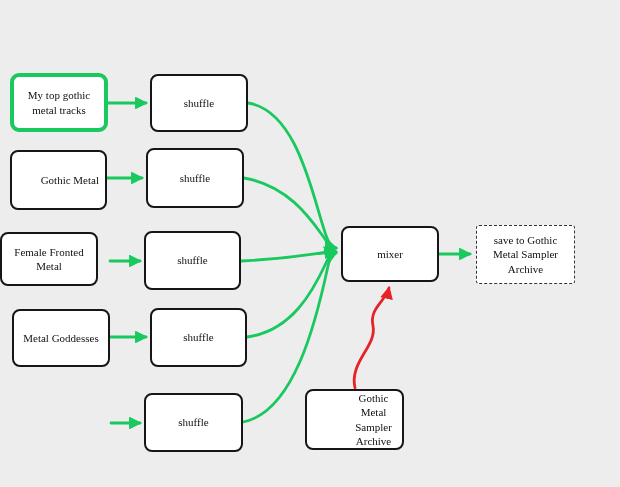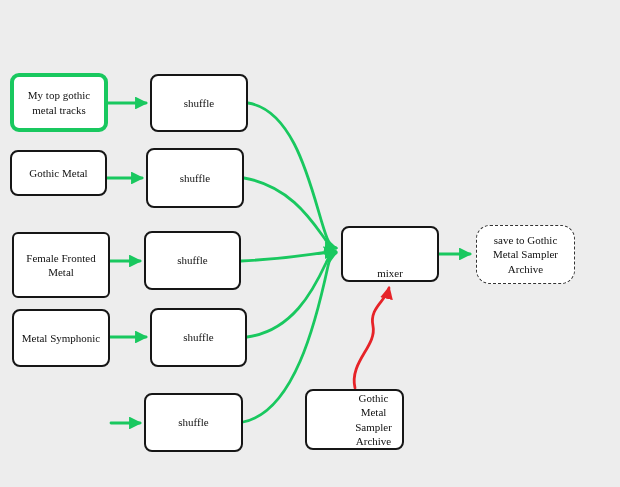--- a/index.html
+++ b/index.html
@@ -22,33 +22,33 @@
     background:var(--node-bg);
     border:2px solid var(--node-border);
     border-radius:8px;
     display:flex;align-items:center;justify-content:center;
     text-align:center;
     font-size:11px;line-height:1.3;color:var(--text);
     padding:0 6px;
   }
   .node.selected{border:4px solid var(--flow);border-radius:9px;}
   .node.mixer{border-width:2.5px;}
-  .node.save{border:1px dashed #333;border-radius:14px;padding:0 4px;}
+  .node.save{border:1px dashed #333;border-radius:3px;padding:0 4px;}
 
   .n-source1{left:10px;top:73px;width:98px;height:59px;}
-  .n-source2{left:10px;top:150px;width:97px;height:46px;}
-  .n-source3{left:12px;top:232px;width:98px;height:66px;border-radius:6px;}
+  .n-source2{left:10px;top:150px;width:97px;height:60px;justify-content:flex-end;}
+  .n-source3{left:0;top:232px;width:98px;height:54px;}
   .n-source4{left:12px;top:309px;width:98px;height:58px;}
   .n-source5{left:12px;top:394px;width:99px;height:59px;}
   .n-shuffle1{left:150px;top:74px;width:98px;height:58px;}
   .n-shuffle2{left:146px;top:148px;width:98px;height:60px;}
   .n-shuffle3{left:144px;top:231px;width:97px;height:59px;}
   .n-shuffle4{left:150px;top:308px;width:97px;height:59px;}
   .n-shuffle5{left:144px;top:393px;width:99px;height:59px;}
-  .n-mixer{left:341px;top:226px;width:98px;height:56px;align-items:flex-end;}
+  .n-mixer{left:341px;top:226px;width:98px;height:56px;}
   .n-save{left:476px;top:225px;width:99px;height:59px;}
   .n-archive{left:305px;top:389px;width:99px;height:61px;padding-left:44px;}
 </style>
 </head>
 <body style="background: rgb(237, 237, 237);">
 
 <div class="canvas">
 
   <svg class="edges" viewBox="0 0 620 487">
     <defs>
@@ -76,21 +76,21 @@
   <div class="node n-source1 selected">
     <span>My top gothic metal tracks</span>
   </div>
   <div class="node n-source2">
     <span>Gothic Metal</span>
   </div>
   <div class="node n-source3">
     <span>Female Fronted Metal</span>
   </div>
   <div class="node n-source4">
-    <span>Metal Symphonic</span>
+    <span>Metal Goddesses</span>
   </div>
 
   <div class="node n-shuffle1">
     <span>shuffle</span>
   </div>
   <div class="node n-shuffle2">
     <span>shuffle</span>
   </div>
   <div class="node n-shuffle3">
     <span>shuffle</span>

